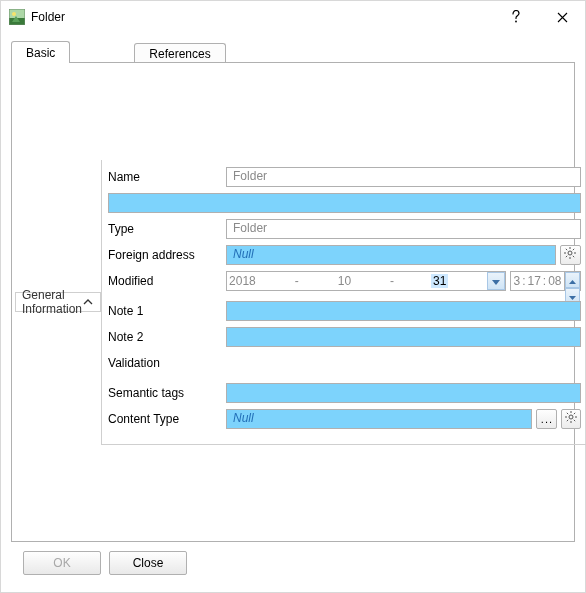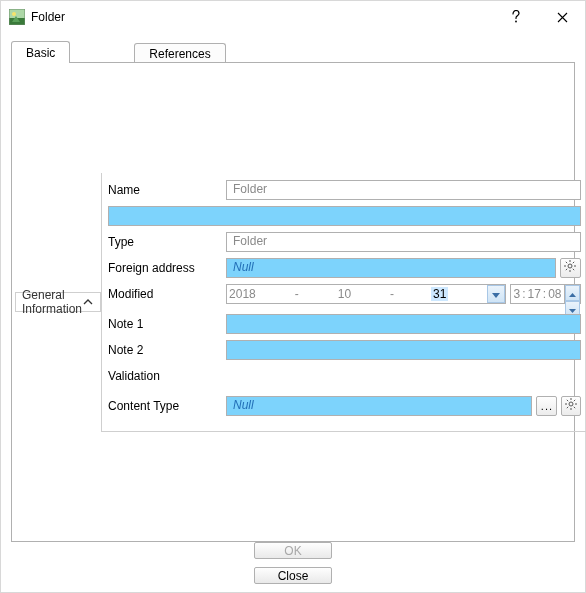--- a/index.html
+++ b/index.html
@@ -225,21 +225,20 @@
     width: 16px; height: 18px;
     display: flex; align-items: center; justify-content: center;
   }
 
   
   .footer {
     height: 42px;
     display: flex; align-items: center; 
     padding: 0 12px;
     gap: 8px;
-    flex-direction: column;
   }
   .btn {
     width: 78px; height: 24px;
     border: 1px solid #b0b0b0;
     background: linear-gradient(#fefefe, #e9e9e9);
     border-radius: 2px;
     display: flex; align-items: center; justify-content: center;
     font: inherit;
     color: #000;
   }
@@ -394,20 +393,26 @@
             <input class="tx" value="" style="">
           </div>
         </div>
 
         <div class="form-row">
           <div class="lbl">Validation</div>
         </div>
 
         <div class="gap-row"></div>
 
+        <div class="form-row">
+          <div class="lbl">Semantic tags</div>
+          <div class="fld">
+            <input class="tx" value="" style="">
+          </div>
+        </div>
 
         <div class="form-row">
           <div class="lbl">Content Type</div>
           <div class="fld">
             <div class="tx-ro"><span class="null-text">Null</span></div>
             <div class="dots-btn">
               <span>...</span>
             </div>
             <div class="gear-btn">
               <span>

